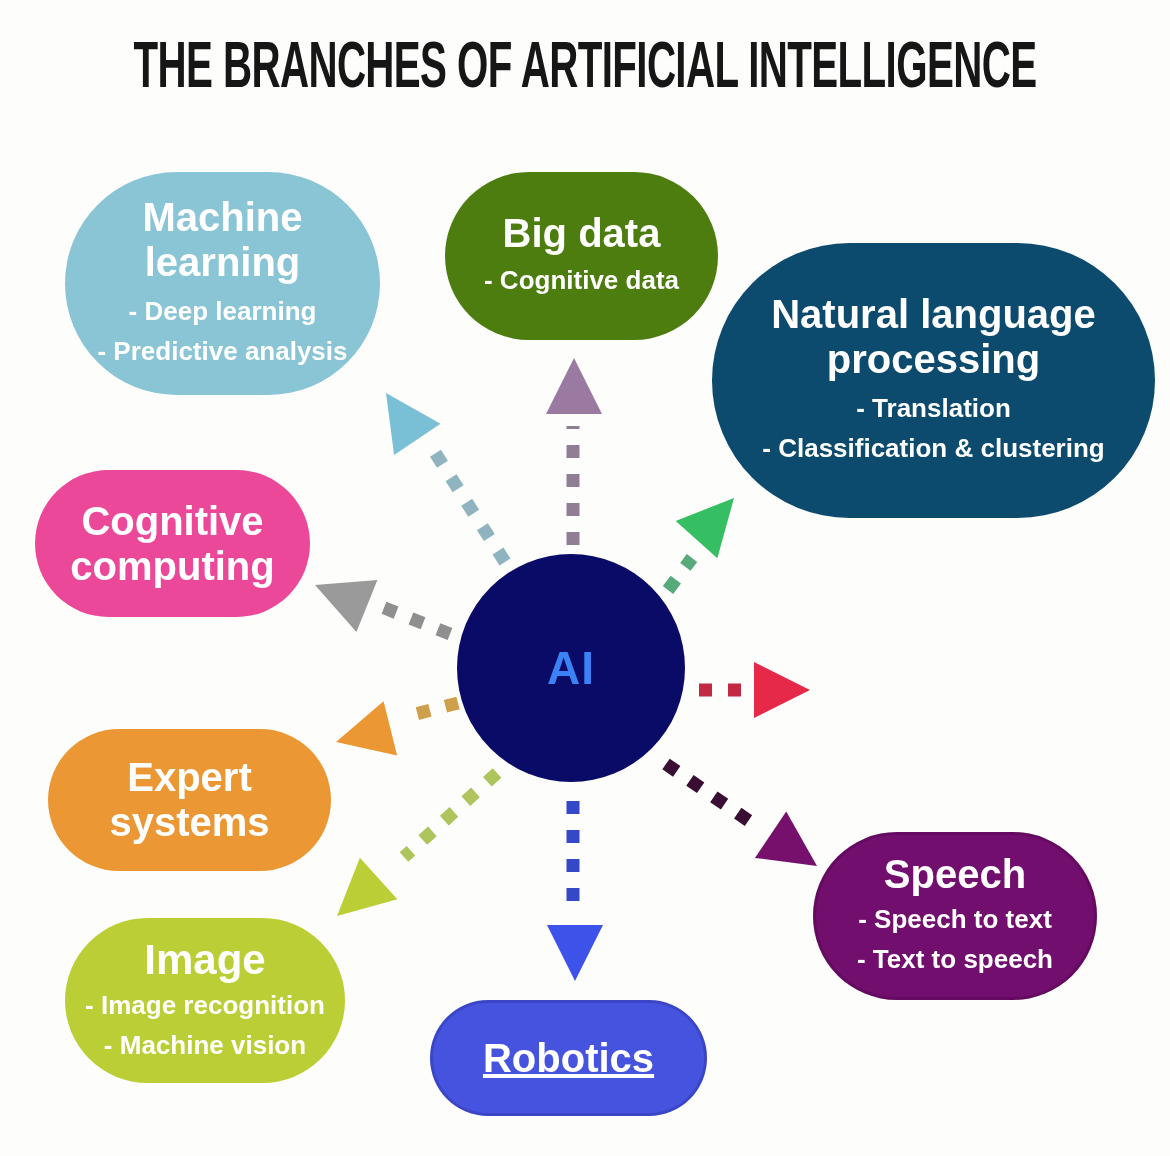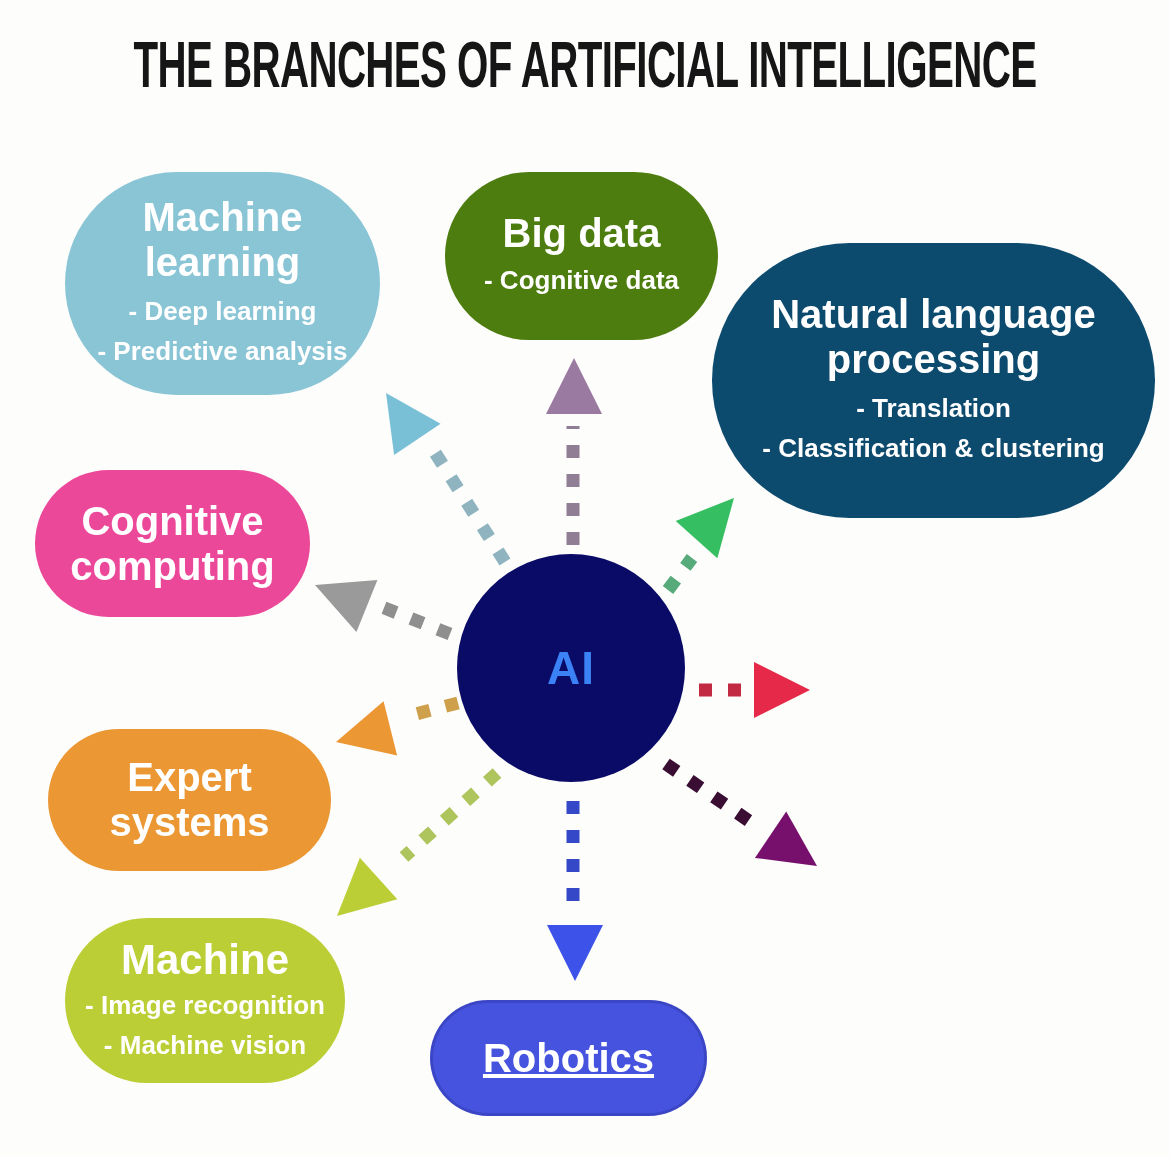--- a/index.html
+++ b/index.html
@@ -125,23 +125,28 @@
 
   <div class="bubble b-cog" style="background: #ec4899;">
     <div class="bh">Cognitive computing</div>
   </div>
 
 
   <div class="bubble b-expert" style="background: rgb(235, 151, 51);">
     <div class="bh">Expert systems</div>
   </div>
 
+  <div class="bubble b-speech" style="background: rgb(114, 14, 110);">
+    <div class="bh">Speech</div>
+    <div class="bs">- Speech to text</div>
+    <div class="bs">- Text to speech</div>
+  </div>
 
   <div class="bubble b-vision" style="background: rgb(188, 206, 53);">
-    <div class="bh">Machine</div>
+    <div class="bh">Image</div>
     <div class="bs">- Image recognition</div>
     <div class="bs">- Machine vision</div>
   </div>
 
   <div class="bubble b-robot" style="background: rgb(70, 83, 222);">
     <div class="bh">Robotics</div>
   </div>
 
   <div class="ai" style="background: rgb(10, 11, 102);">
     <span>AI</span>

